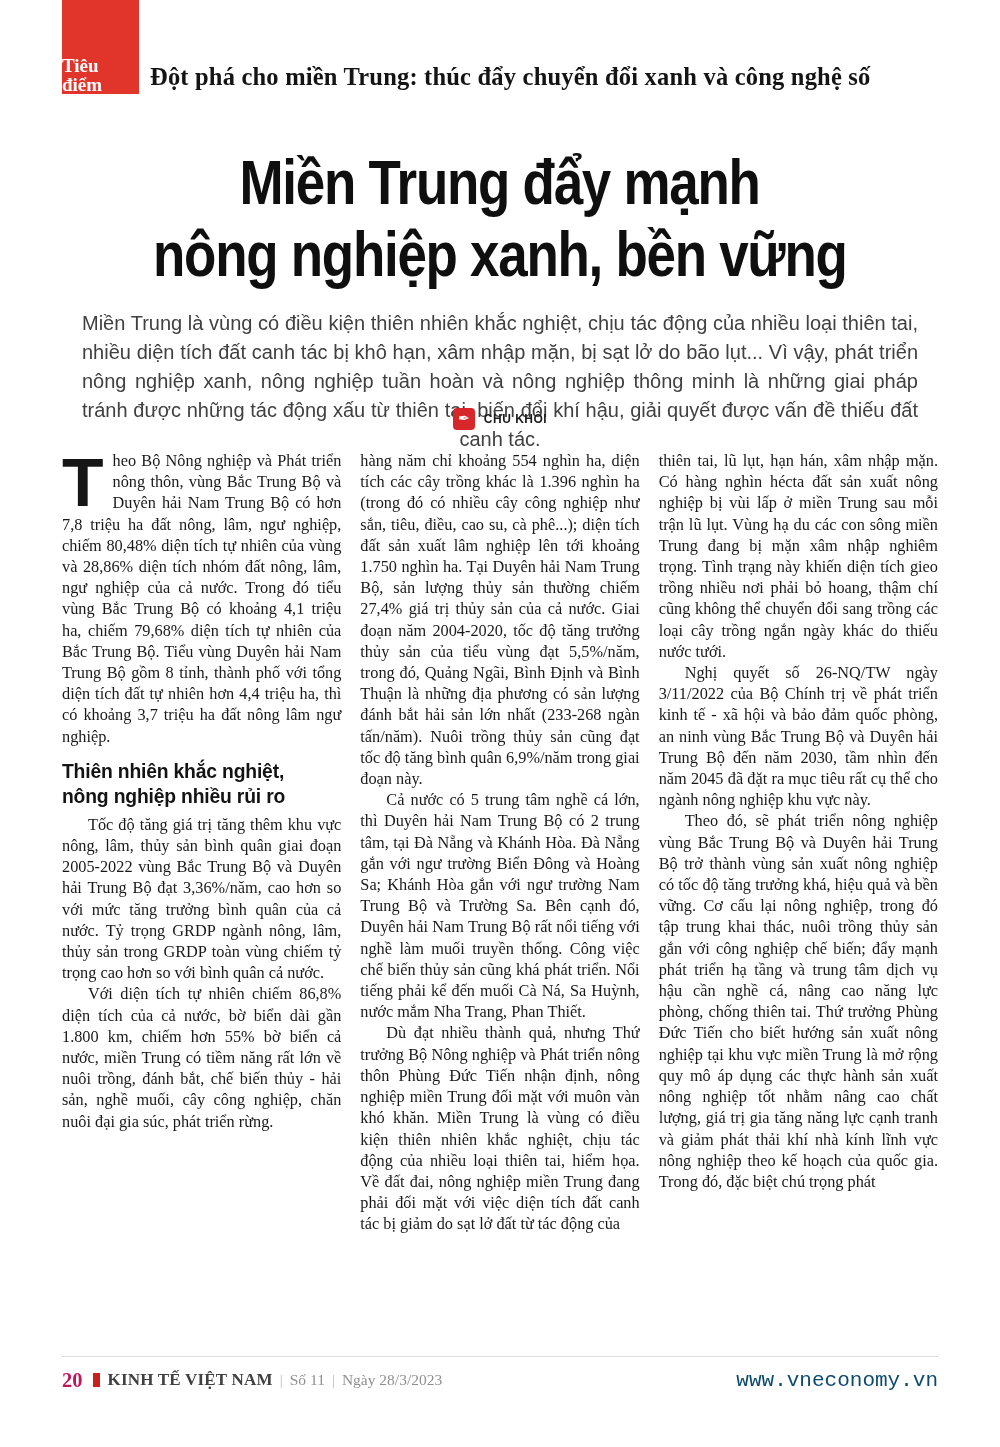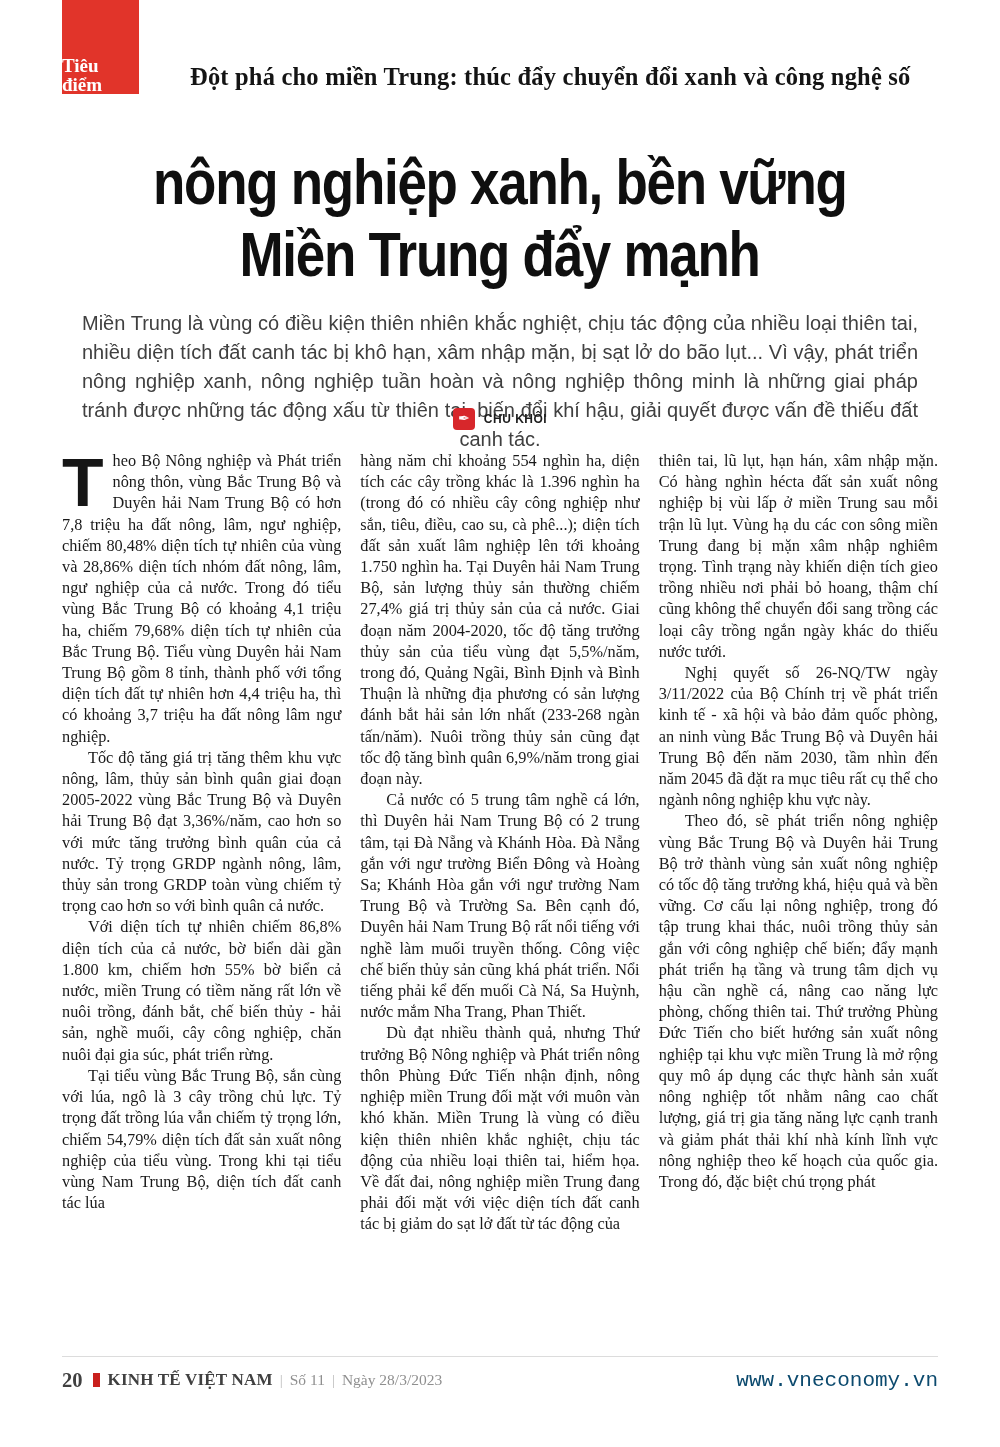--- a/index.html
+++ b/index.html
@@ -10,21 +10,21 @@
 
   
   .kicker-box {
     position:absolute; left:62px; top:0; width:77px; height:94px;
     background:#e1342a; display:flex; align-items:flex-end; justify-content:center;
     box-sizing:border-box;
   }
   .kicker-label { color:#ffffff; font-weight:bold; font-size:19px; line-height:1; }
   .header-strip {
     position:absolute; left:150px; top:0; height:94px;
-    display:flex; align-items:flex-end; padding-bottom:3px; box-sizing:border-box;margin-left:40px;
+    display:flex; align-items:flex-end; padding-bottom:3px; box-sizing:border-box;
   }
   .header-title {
     font-weight:bold; font-size:24.5px; color:#141414; letter-spacing:0.2px; white-space:nowrap;
   }
 
   
   .title { position:absolute; top:146px; left:0; width:100%; text-align:center; color:#0f0f0f; }
   .title-line {
     display:inline-block; transform:scaleX(0.84); transform-origin:center;
     font-family:"Liberation Sans","DejaVu Sans",sans-serif; font-weight:bold;
@@ -72,21 +72,21 @@
     font-size:21px; line-height:25px; color:#131313; letter-spacing:-0.2px;
     transform:scaleX(0.92); transform-origin:left center; white-space:nowrap;
   }
 
   
   .footer-rule { position:absolute; left:62px; right:62px; top:1356px; height:1px; background:#dcdcdc; }
   .footer {
     position:absolute; left:62px; right:62px; top:1367px; height:26px;
     display:flex; align-items:center;
   }
-  .page-num { font-weight:bold; font-size:20.5px; color:#404040; }
+  .page-num { font-weight:bold; font-size:20.5px; color:#be185d; }
   .red-tick { width:7px; height:14px; background:#c9201d; margin:0 8px 0 10px; }
   .brand { font-weight:bold; font-size:17px; color:#404040; letter-spacing:0.2px; }
   .f-sep { color:#bbbbbb; margin:0 7px; font-size:15px; }
   .f-muted { color:#8f8f8f; font-size:15.5px;text-align:right; }
   .website {
     margin-left:auto; font-family:Liberation Mono, monospace;
     font-size:21px; color:#0c4a6e;
   }
 </style>
 </head>
@@ -96,38 +96,41 @@
 
   <div class="kicker-box">
     <span class="kicker-label">Tiêu điểm</span>
   </div>
 
   <div class="header-strip">
     <span class="header-title">Đột phá cho miền Trung: thúc đẩy chuyển đổi xanh và công nghệ số</span>
   </div>
 
   <div class="title">
+    <div><span class="title-line">Miền Trung đẩy mạnh</span></div>
     <div><span class="title-line">nông nghiệp xanh, bền vững</span></div>
-    <div><span class="title-line">Miền Trung đẩy mạnh</span></div>
   </div>
 
   <p class="lead">Miền Trung là vùng có điều kiện thiên nhiên khắc nghiệt, chịu tác động của nhiều loại thiên tai, nhiều diện tích đất canh tác bị khô hạn, xâm nhập mặn, bị sạt lở do bão lụt... Vì vậy, phát triển nông nghiệp xanh, nông nghiệp tuần hoàn và nông nghiệp thông minh là những giai pháp tránh được những tác động xấu từ thiên tai, biến đổi khí hậu, giải quyết được vấn đề thiếu đất canh tác.</p>
 
   <div class="byline-row">
     <span class="pen-badge">✒</span>
     <span class="byline-name">CHU KHÔI</span>
   </div>
 
   <div class="columns">
 
     <div class="col">
       <p class="body first"><span class="dropcap">T</span><span>heo Bộ Nông nghiệp và Phát triển nông thôn, vùng Bắc Trung Bộ và Duyên hải Nam Trung Bộ có hơn 7,8 triệu ha đất nông, lâm, ngư nghiệp, chiếm 80,48% diện tích tự nhiên của vùng và 28,86% diện tích nhóm đất nông, lâm, ngư nghiệp của cả nước. Trong đó tiểu vùng Bắc Trung Bộ có khoảng 4,1 triệu ha, chiếm 79,68% diện tích tự nhiên của Bắc Trung Bộ. Tiểu vùng Duyên hải Nam Trung Bộ gồm 8 tỉnh, thành phố với tổng diện tích đất tự nhiên hơn 4,4 triệu ha, thì có khoảng 3,7 triệu ha đất nông lâm ngư nghiệp.</span></p>
+      <h3 class="subhead">
+        <span class="sh-line">Thiên nhiên khắc nghiệt,</span>
+        <span class="sh-line">nông nghiệp nhiều rủi ro</span>
+      </h3>
       <p class="body">Tốc độ tăng giá trị tăng thêm khu vực nông, lâm, thủy sản bình quân giai đoạn 2005-2022 vùng Bắc Trung Bộ và Duyên hải Trung Bộ đạt 3,36%/năm, cao hơn so với mức tăng trưởng bình quân của cả nước. Tỷ trọng GRDP ngành nông, lâm, thủy sản trong GRDP toàn vùng chiếm tỷ trọng cao hơn so với bình quân cả nước.</p>
       <p class="body">Với diện tích tự nhiên chiếm 86,8% diện tích của cả nước, bờ biển dài gần 1.800 km, chiếm hơn 55% bờ biển cả nước, miền Trung có tiềm năng rất lớn về nuôi trồng, đánh bắt, chế biến thủy - hải sản, nghề muối, cây công nghiệp, chăn nuôi đại gia súc, phát triển rừng.</p>
-      <p class="body">Tại tiểu vùng Bắc Trung Bộ, sắn cùng với lúa, ngô là 3 cây trồng chủ lực. Tỷ trọng đất trồng lúa vẫn chiếm tỷ trọng lớn, chiếm 54,79% diện tích đất sản xuất nông nghiệp của tiểu vùng. Trong khi tại tiểu vùng Nam Trung Bộ, diện tích đất canh tác lúa</p>
     </div>
 
     <div class="col">
       <p class="body cont">hàng năm chỉ khoảng 554 nghìn ha, diện tích các cây trồng khác là 1.396 nghìn ha (trong đó có nhiều cây công nghiệp như sắn, tiêu, điều, cao su, cà phê...); diện tích đất sản xuất lâm nghiệp lên tới khoảng 1.750 nghìn ha. Tại Duyên hải Nam Trung Bộ, sản lượng thủy sản thường chiếm 27,4% giá trị thủy sản của cả nước. Giai đoạn năm 2004-2020, tốc độ tăng trưởng thủy sản của tiểu vùng đạt 5,5%/năm, trong đó, Quảng Ngãi, Bình Định và Bình Thuận là những địa phương có sản lượng đánh bắt hải sản lớn nhất (233-268 ngàn tấn/năm). Nuôi trồng thủy sản cũng đạt tốc độ tăng bình quân 6,9%/năm trong giai đoạn này.</p>
       <p class="body">Cả nước có 5 trung tâm nghề cá lớn, thì Duyên hải Nam Trung Bộ có 2 trung tâm, tại Đà Nẵng và Khánh Hòa. Đà Nẵng gắn với ngư trường Biển Đông và Hoàng Sa; Khánh Hòa gắn với ngư trường Nam Trung Bộ và Trường Sa. Bên cạnh đó, Duyên hải Nam Trung Bộ rất nổi tiếng với nghề làm muối truyền thống. Công việc chế biến thủy sản cũng khá phát triển. Nổi tiếng phải kể đến muối Cà Ná, Sa Huỳnh, nước mắm Nha Trang, Phan Thiết.</p>
       <p class="body">Dù đạt nhiều thành quả, nhưng Thứ trưởng Bộ Nông nghiệp và Phát triển nông thôn Phùng Đức Tiến nhận định, nông nghiệp miền Trung đối mặt với muôn vàn khó khăn. Miền Trung là vùng có điều kiện thiên nhiên khắc nghiệt, chịu tác động của nhiều loại thiên tai, hiểm họa. Về đất đai, nông nghiệp miền Trung đang phải đối mặt với việc diện tích đất canh tác bị giảm do sạt lở đất từ tác động của</p>
     </div>
 
     <div class="col">
       <p class="body cont">thiên tai, lũ lụt, hạn hán, xâm nhập mặn. Có hàng nghìn hécta đất sản xuất nông nghiệp bị vùi lấp ở miền Trung sau mỗi trận lũ lụt. Vùng hạ du các con sông miền Trung đang bị mặn xâm nhập nghiêm trọng. Tình trạng này khiến diện tích gieo trồng nhiều nơi phải bỏ hoang, thậm chí cũng không thể chuyển đổi sang trồng các loại cây trồng ngắn ngày khác do thiếu nước tưới.</p>

